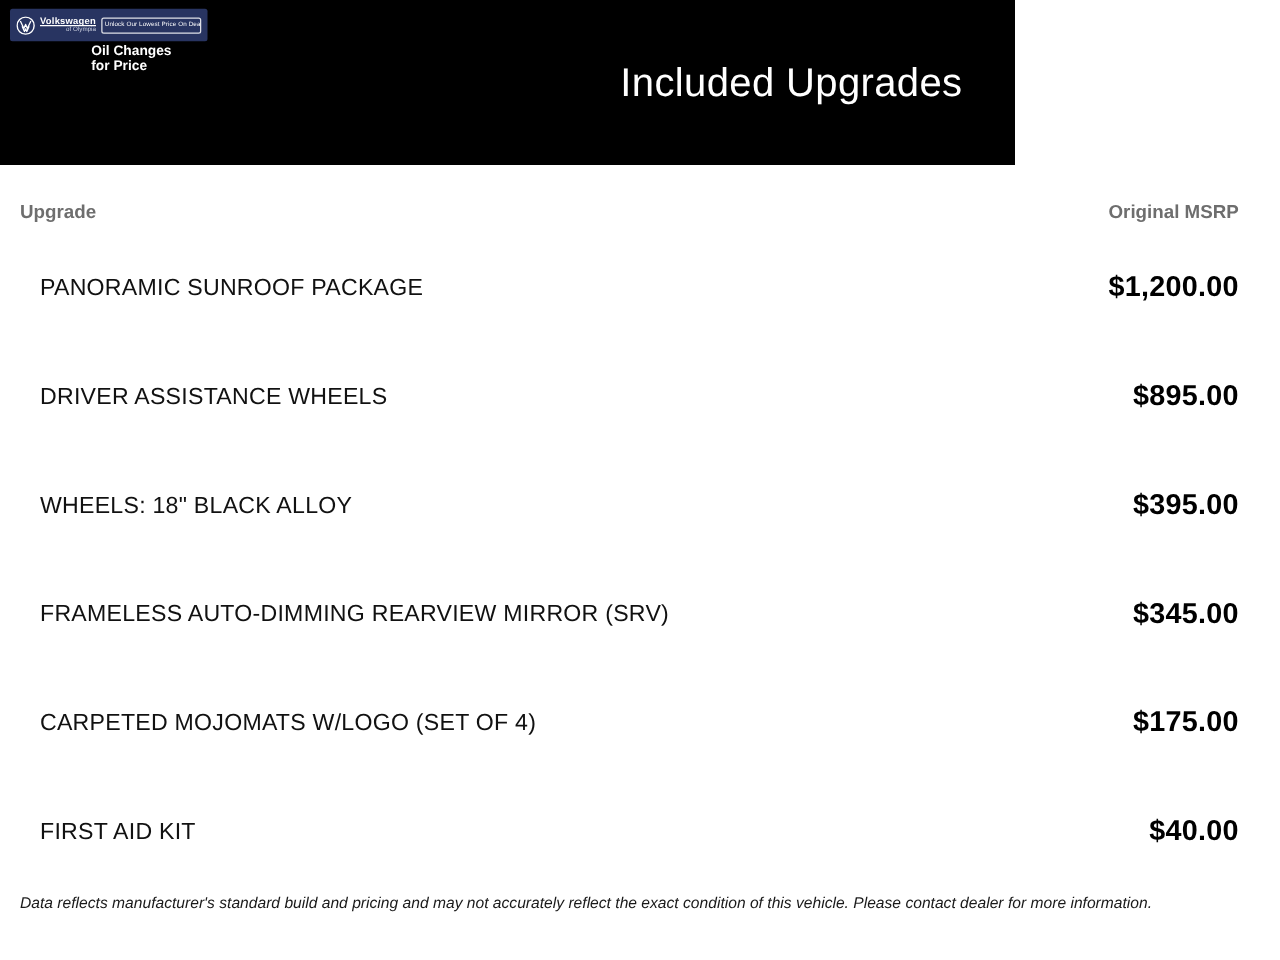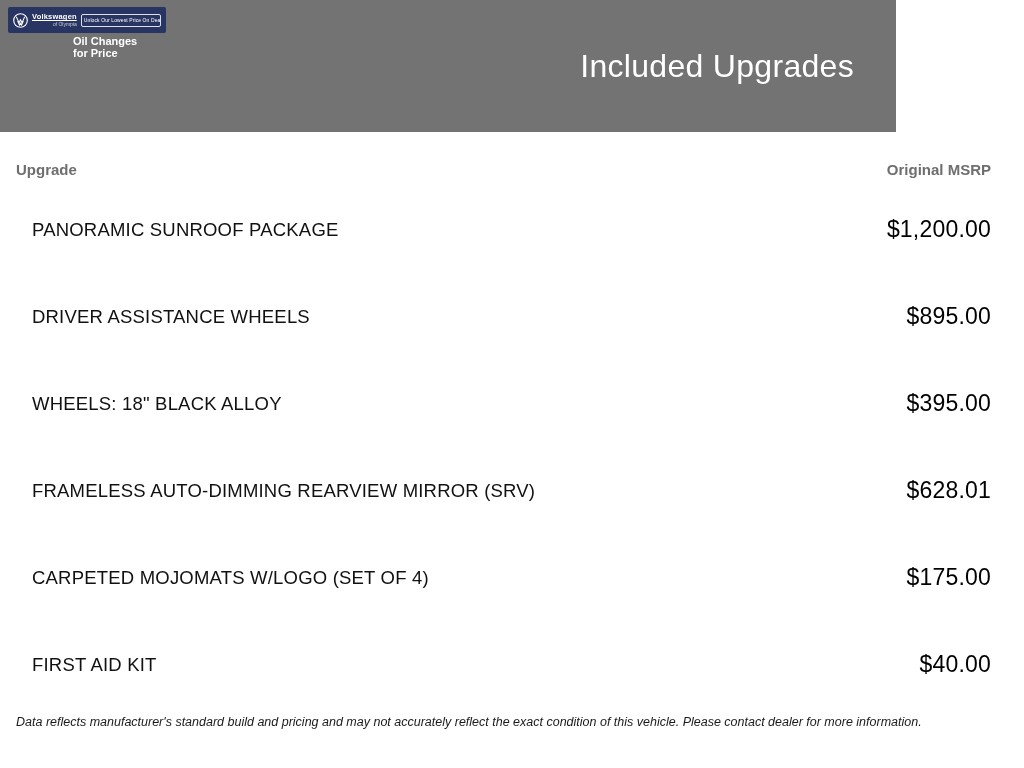--- a/index.html
+++ b/index.html
@@ -7,23 +7,23 @@
   body {
     font-family: "Liberation Sans", sans-serif;
     background: #ffffff;
     position: relative;
     overflow: hidden;
   }
 
   
   .header {
     position: relative;
-    width: 896px;
+    width: 812px;
     height: 132px;
-    background: #737373;
+    background: #000000;
   }
   .dealer-banner {
     position: absolute;
     left: 8px; top: 7px;
     width: 158px; height: 26px;
     background: #283461;
     border-radius: 2px;
     display: flex;
     align-items: center;
     padding: 0 5px;
@@ -80,21 +80,21 @@
   }
   .col-label { color: #6e6e6e; font-size: 15px; font-weight: bold; }
   .rows { margin-top: 8px; margin-left: 16px; }
   .row {
     height: 87px;
     display: flex;
     align-items: center;
     justify-content: space-between;
   }
   .row-name { color: #111111; font-size: 18.5px; letter-spacing: .2px; }
-  .row-price { color: #000000; font-size: 23px; font-weight: normal; letter-spacing: .2px; }
+  .row-price { color: #000000; font-size: 23px; font-weight: bold; letter-spacing: .2px; }
   .disclaimer {
     margin-top: 7px;
     color: #1a1a1a;
     font-size: 12.5px;
     font-style: italic;
   }
 </style>
 </head>
 <body>
 
@@ -138,21 +138,21 @@
     <div class="row">
       <span class="row-name">DRIVER ASSISTANCE WHEELS</span>
       <span class="row-price">$895.00</span>
     </div>
     <div class="row">
       <span class="row-name">WHEELS: 18" BLACK ALLOY</span>
       <span class="row-price">$395.00</span>
     </div>
     <div class="row">
       <span class="row-name">FRAMELESS AUTO-DIMMING REARVIEW MIRROR (SRV)</span>
-      <span class="row-price">$628.01</span>
+      <span class="row-price">$345.00</span>
     </div>
     <div class="row">
       <span class="row-name">CARPETED MOJOMATS W/LOGO (SET OF 4)</span>
       <span class="row-price">$175.00</span>
     </div>
     <div class="row">
       <span class="row-name">FIRST AID KIT</span>
       <span class="row-price">$40.00</span>
     </div>
   </div>

